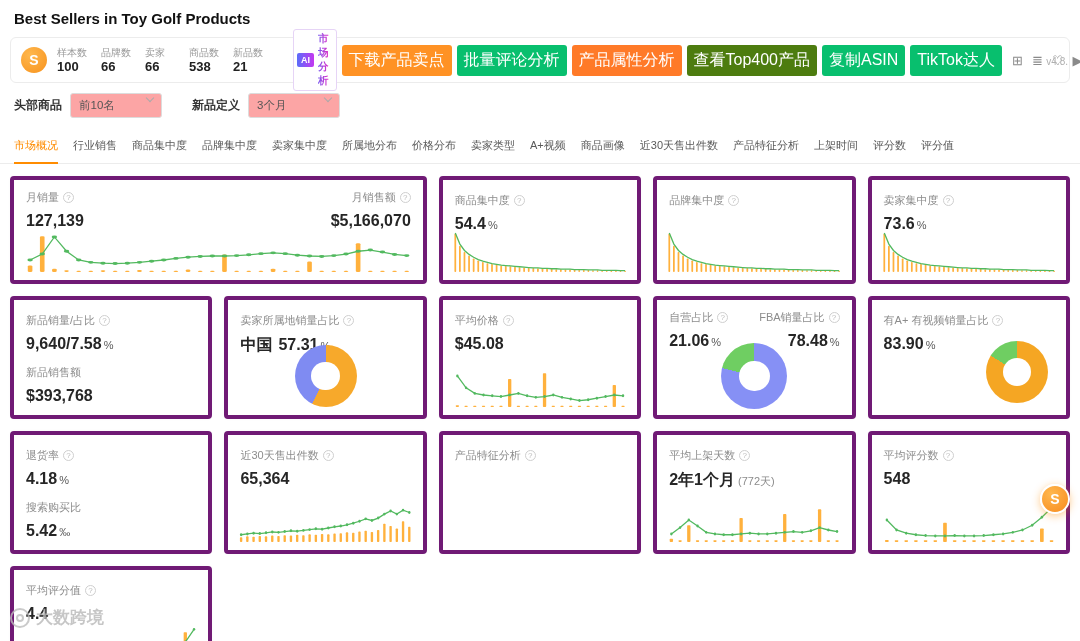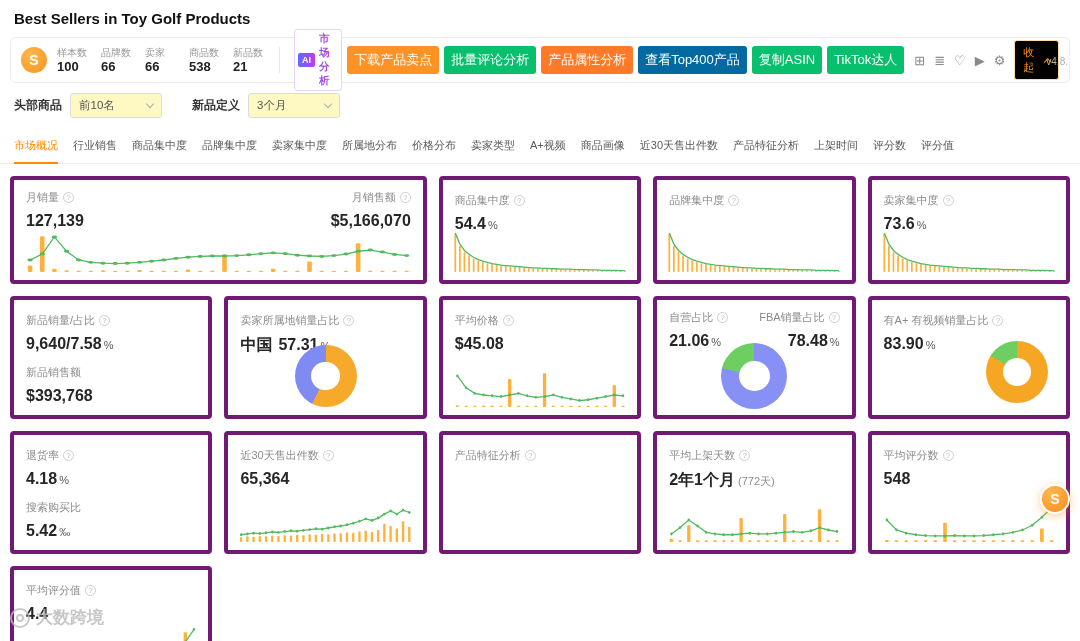--- a/index.html
+++ b/index.html
@@ -39,41 +39,41 @@
   .ai-badge {
     background: linear-gradient(90deg,#5b6cfa,#c437f0); color: #fff;
     font-size: 9px; font-weight: bold; border-radius: 2px; padding: 2px 4px;
   }
   .ai-label {
     font-size: 10.5px; font-weight: bold;
     background: linear-gradient(90deg,#7a5cf0,#e326c5);
     -webkit-background-clip: text; background-clip: text; color: transparent;
   }
   .hbtn {
-    border: none; color: #fff; font-size: 13px; border-radius: 3px;
+    border: none; color: #fff; font-size: 16px; border-radius: 3px;
     padding: 5px 7px; cursor: pointer; white-space: nowrap;
     font-family: "Liberation Sans", sans-serif;
   }
   .h-icons { margin-left: auto; display: flex; align-items: center; gap: 9px; color: #8a8a8a; }
   .h-icon { font-size: 13px; cursor: pointer; line-height: 1; }
   .collapse-pill {
     display: inline-flex; align-items: center; gap: 5px; cursor: pointer;
     color: #ff9100; background: #000000; border: 1px solid #ffd9a6;
     border-radius: 3px; padding: 4px 8px; font-size: 11px;
   }
   .caret-up { width: 6px; height: 6px; border-left: 1.5px solid #ff9100; border-top: 1.5px solid #ff9100; transform: rotate(45deg); margin-top: 3px; }
 
   
   .filters { margin: 10px 14px 0; display: flex; align-items: center; gap: 30px; }
   .filter { display: flex; align-items: center; gap: 8px; }
   .f-label { font-size: 12px; font-weight: bold; color: #333; }
   .f-select {
-    display: inline-flex; align-items: center; justify-content: space-between;
+    display: inline-flex; justify-content: space-between;
     width: 92px; border: 1px solid #dcdcdc; border-radius: 3px;
-    padding: 4px 8px; font-size: 11.5px; color: #555; cursor: pointer; background: #fef9c3;
+    padding: 4px 8px; font-size: 11.5px; color: #555; cursor: pointer; background: #fca5a5;
   }
   .caret-down { width: 6px; height: 6px; border-right: 1.2px solid #aaa; border-bottom: 1.2px solid #aaa; transform: rotate(45deg); margin-top: -3px; }
 
   
   .tabs {
     margin-top: 20px; padding: 0 14px; display: flex; gap: 15px;
     font-size: 11px; color: #595959; border-bottom: 1px solid #ececec; white-space: nowrap;
   }
   .tab { padding-bottom: 9px; cursor: pointer; }
   .tab.active { color: #ff8c00; border-bottom: 2px solid #ff8c00; margin-bottom: -1px; }
@@ -156,21 +156,21 @@
   </div>
   <div class="vdiv"></div>
   <div class="hbtns">
     <div class="ai-btn">
       <span class="ai-badge">AI</span>
       <span class="ai-label">市场分析</span>
     </div>
     <button class="hbtn" style="background: rgb(255, 146, 36);">下载产品卖点</button>
     <button class="hbtn" style="background: rgb(8, 191, 110);">批量评论分析</button>
     <button class="hbtn" style="background: rgb(255, 122, 40);">产品属性分析</button>
-    <button class="hbtn" style="background: #0369a1; text-align: center;">查看Top400产品</button>
+    <button class="hbtn" style="background: #4d7c0f; text-align: center;">查看Top400产品</button>
     <button class="hbtn" style="background: rgb(8, 191, 110);">复制ASIN</button>
     <button class="hbtn" style="background: rgb(8, 191, 110);">TikTok达人</button>
   </div>
   <div class="h-icons">
     <span class="h-icon">⊞</span>
     <span class="h-icon">≣</span>
     <span class="h-icon">♡</span>
     <span class="h-icon">▶</span>
     <span class="h-icon">⚙</span>
     <span class="collapse-pill">

